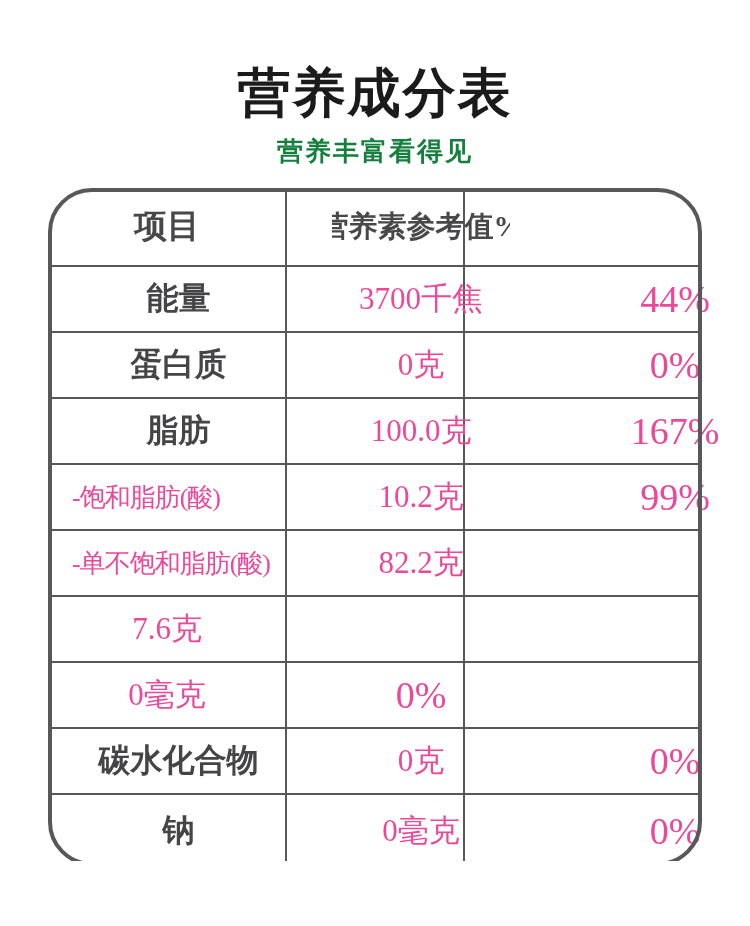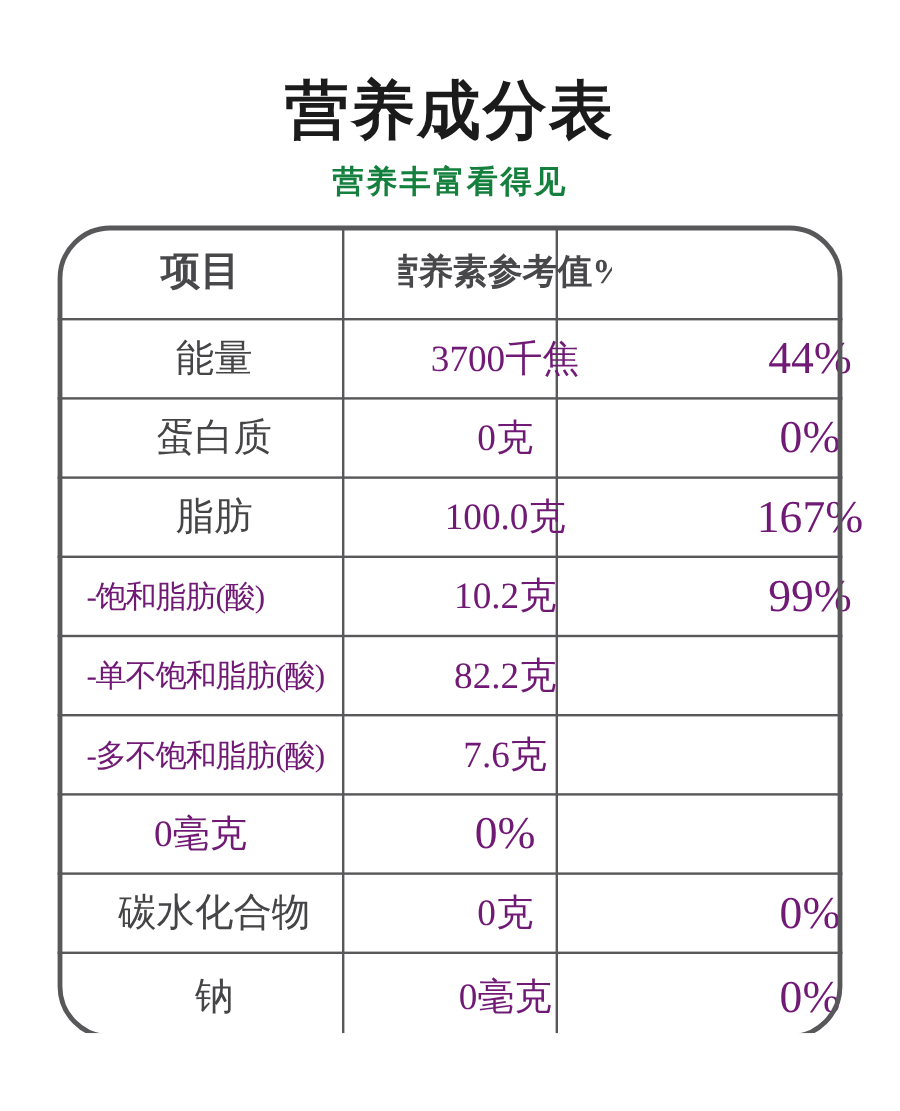--- a/index.html
+++ b/index.html
@@ -68,33 +68,33 @@
     height: 64px;
     z-index: 2;
     gap: 46px;
   }
   .row.header-row { height: 77px; }
   .row.last-row { height: 71px; border-bottom: none; }
   .cell {
     display: flex;
     align-items: center;
     justify-content: center;
-    color: #701a75;
+    color: #ec4899;
     font-size: 31px;
     overflow: hidden;
     white-space: nowrap;
   }
   .header-row .cell {
     font-weight: 700;
     color: #48484a;
     font-size: 33px;
   }
   .header-row .cell.c3 { font-size: 29px; }
   .cell.item-bold {
-    font-weight: 400;
+    font-weight: 700;
     font-size: 32px;
     color: #454547;
     padding-left: 23px;
   }
   .cell.item-plain {
     font-weight: 400;
     font-size: 30px;
   }
   .cell.item-sub {
     justify-content: flex-start;
@@ -148,21 +148,20 @@
       <div class="cell nrv">99%</div>
     </div>
 
     <div class="row">
       <div class="cell item-sub">-单不饱和脂肪(酸)</div>
       <div class="cell val">82.2克</div>
       <div class="cell nrv"></div>
     </div>
 
     <div class="row">
-      <div class="cell item-sub">-多不饱和脂肪(酸)</div>
       <div class="cell val">7.6克</div>
       <div class="cell nrv"></div>
     </div>
 
     <div class="row">
       <div class="cell val">0毫克</div>
       <div class="cell nrv">0%</div>
     </div>
 
     <div class="row">

